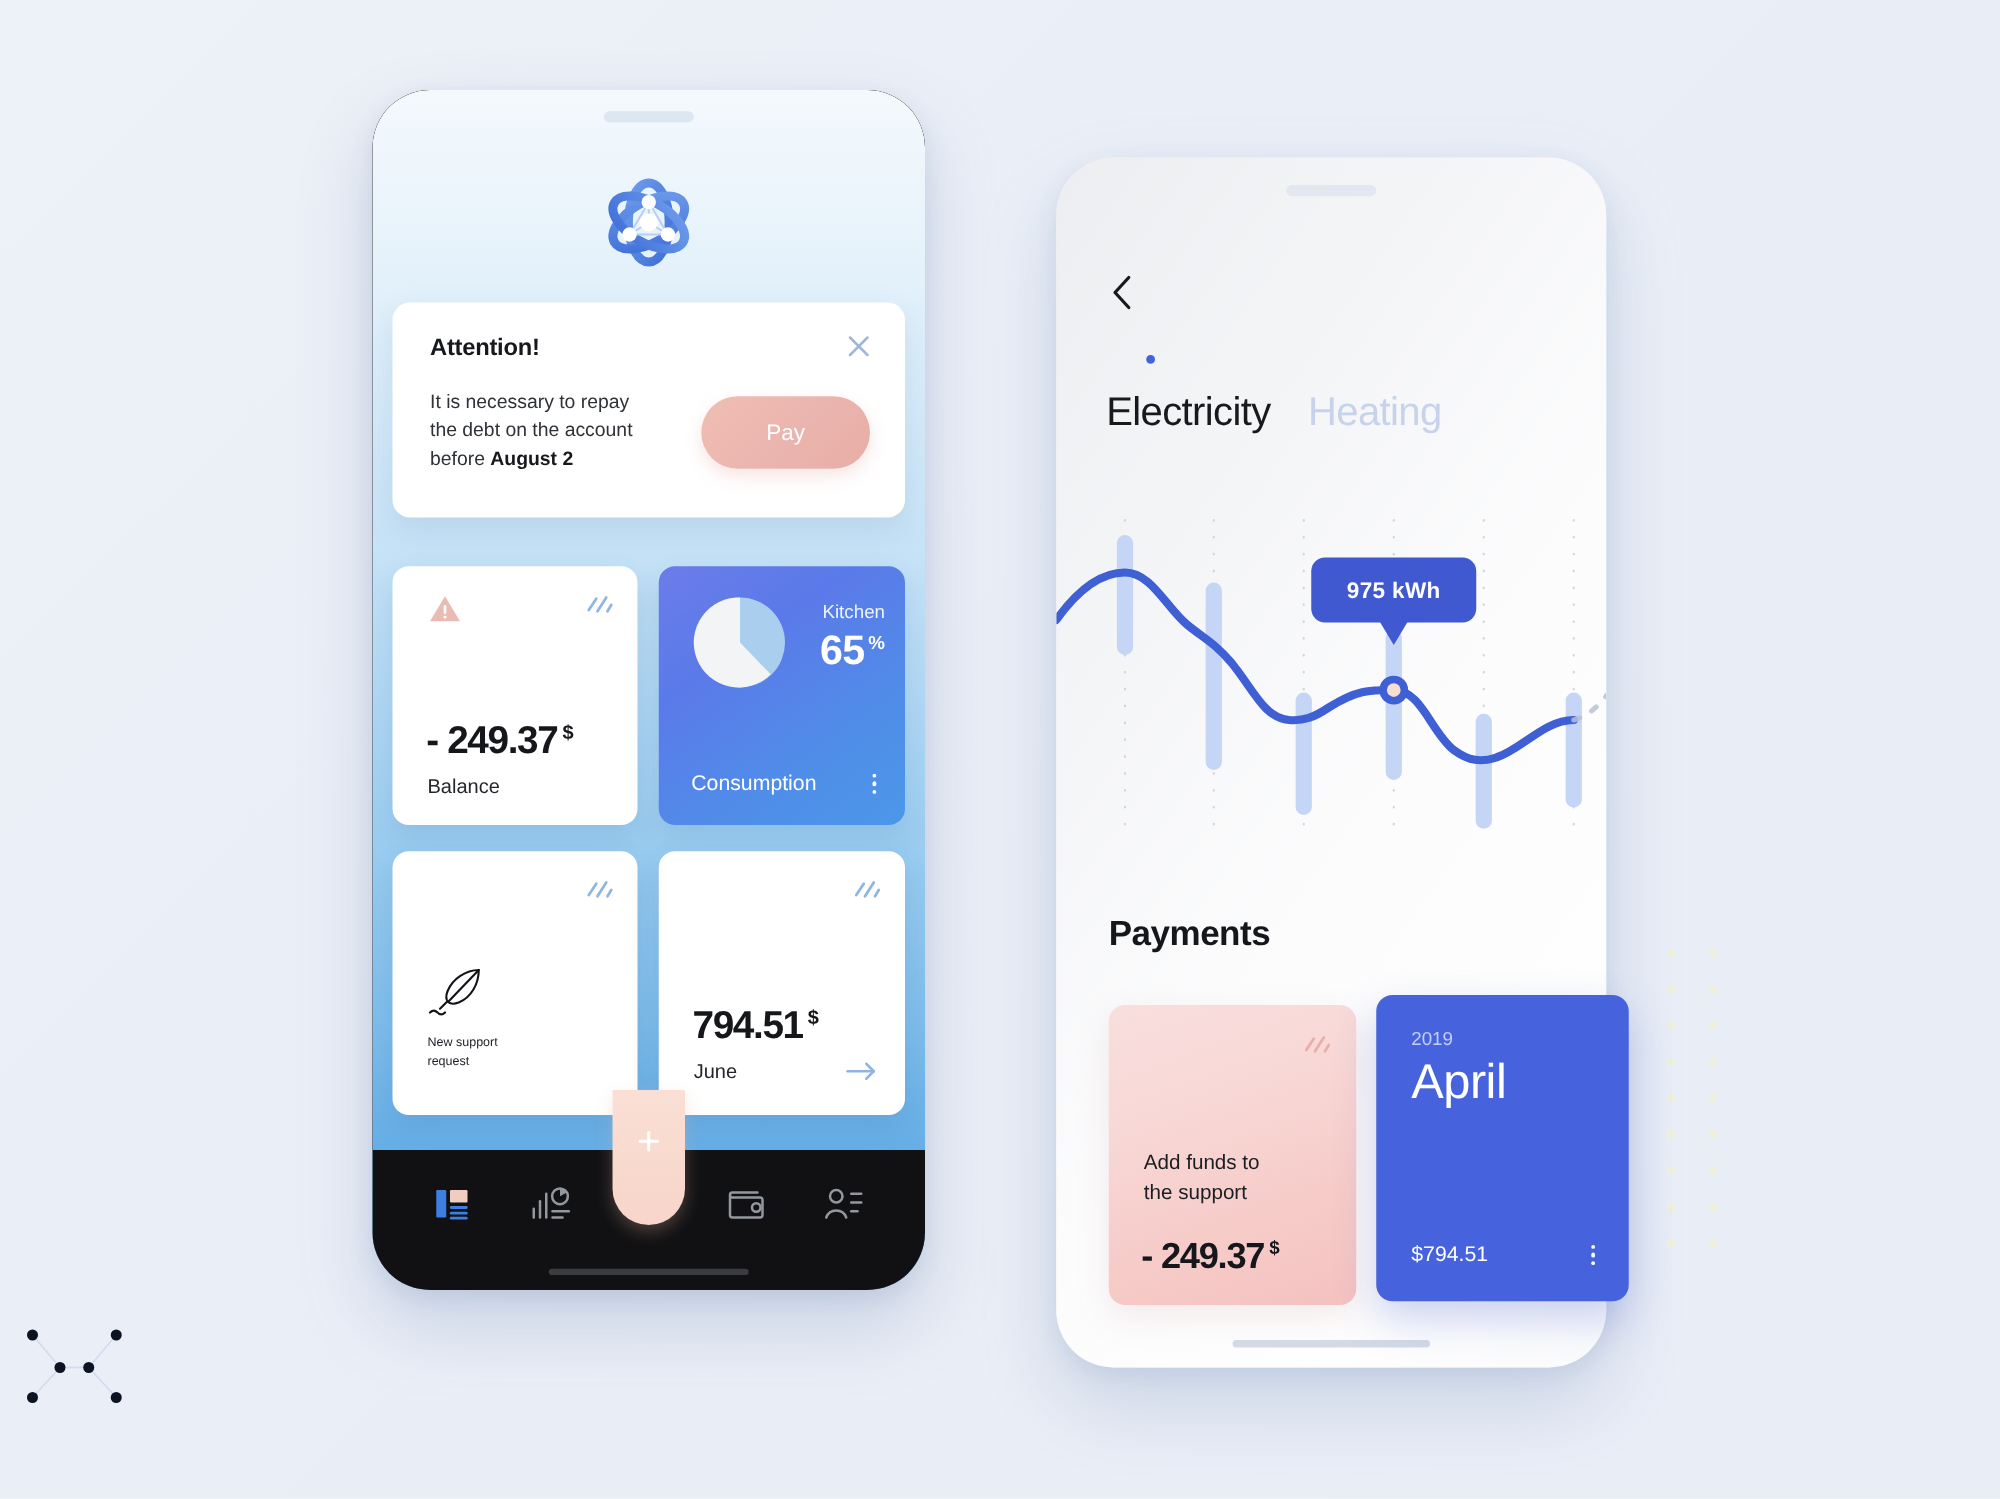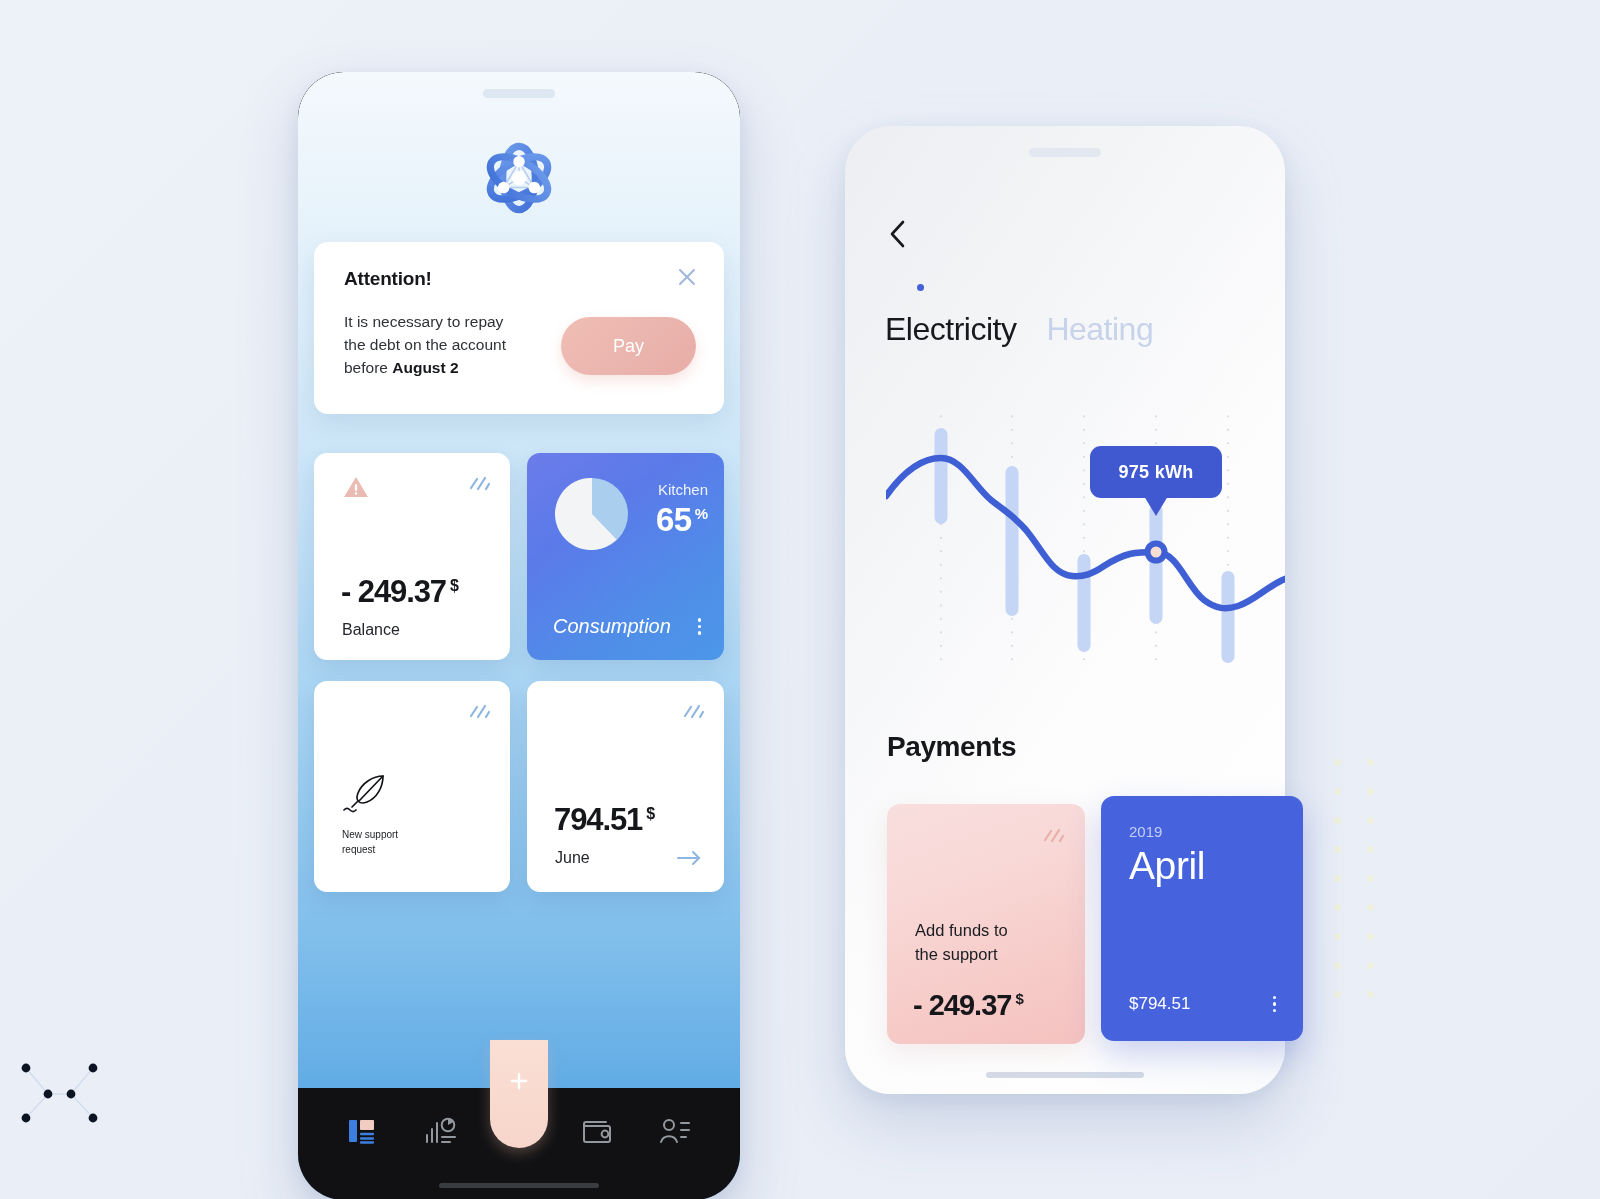--- a/index.html
+++ b/index.html
@@ -19,21 +19,21 @@
   .deco-dotgrid i {
     position: absolute; width: 7px; height: 7px; border-radius: 50%;
     background: #eef0d8; opacity: .85;
   }
 
   
   .phone { position: absolute; }
 
   
   #phone-left {
-    left: 298px; top: 72px; width: 442px; height: 1128px;
+    left: 298px; top: 72px; width: 442px; height: 960px;
     border-radius: 46px;
     background: #111113;
     box-shadow: 0 28px 60px rgba(80,110,160,.22), 0 6px 18px rgba(80,110,160,.12);
     overflow: hidden;
   }
   #phone-left .screen {
     position: absolute; inset: 0;
     border-radius: 46px;
     background: linear-gradient(180deg,
       #f4f9fd 0%, #eaf4fb 10%, #dceefa 22%, #c7e3f7 38%,
@@ -89,21 +89,21 @@
     color: #15171b; letter-spacing: -1.1px; white-space: nowrap;
   }
   .big-amount .cur { font-size: 16px; font-weight: 700; vertical-align: super; margin-left: 4px; letter-spacing: 0; }
   .tile-caption { position: absolute; left: 28px; font-size: 16px; color: #23262b; }
 
   .pie-wrap { position: absolute; left: 26px; top: 22px; width: 78px; height: 78px; }
   .kitchen-label { position: absolute; right: 16px; top: 28px; font-size: 15px; color: #eef3fc; }
   .kitchen-pct { position: absolute; right: 16px; top: 48px; font-size: 33px; font-weight: 700; color: #fff; letter-spacing: -.5px; }
   .kitchen-pct .u { font-size: 15px; font-weight: 600; vertical-align: super; margin-left: 3px; letter-spacing: 0; }
   .consumption-row { position: absolute; left: 26px; bottom: 22px; right: 20px; display: flex; align-items: center; justify-content: space-between; }
-  .consumption-row span { font-size: 20px; color: #fff; font-style: italic; }
+  .consumption-row span { font-size: 17px; color: #fff; }
   .dots-v { display: flex; flex-direction: column; gap: 3px; cursor: pointer; padding: 3px; }
   .dots-v i { width: 3.5px; height: 3.5px; border-radius: 50%; background: #fff; display: block; }
 
   .feather-icon { position: absolute; left: 28px; top: 92px; }
   .support-text { position: absolute; left: 28px; top: 146px; font-size: 10px; line-height: 1.5; color: #1b1e23; }
   .arrow-right { position: absolute; right: 22px; bottom: 22px; cursor: pointer; }
 
   .navbar {
     position: absolute; left: 0; right: 0; bottom: 0; height: 112px;
     background: #111113;
@@ -141,21 +141,21 @@
   .back-btn { position: absolute; left: 38px; top: 88px; cursor: pointer; padding: 4px; }
   .tabs-row { position: absolute; left: 40px; top: 185px; display: flex; align-items: baseline; gap: 30px; text-align: center; }
   .tab { font-size: 32px; letter-spacing: -.5px; cursor: pointer; position: relative; }
   .tab.active { color: #17191d; }
   .tab.inactive { color: #c7d3ea; }
   .tab-dot {
     position: absolute; left: 32px; top: -27px; width: 7px; height: 7px;
     border-radius: 50%; background: #4361d8;
   }
 
-  .chart-area { position: absolute; left: 0; top: 280px; width: 440px; height: 270px; margin-left: 41px; }
+  .chart-area { position: absolute; left: 0; top: 280px; width: 440px; height: 270px; }
   .x-labels { position: absolute; left: 0; top: 528px; width: 440px; height: 26px; }
   .x-labels span {
     position: absolute; font-size: 16px; color: #a6adb9; transform: translateX(-50%);
   }
 
   .payments-title {
     position: absolute; left: 42px; top: 605px; font-size: 28px;
     font-weight: 700; color: #15171b; letter-spacing: -.4px;
   }
   .pay-card { position: absolute; border-radius: 13px; }

